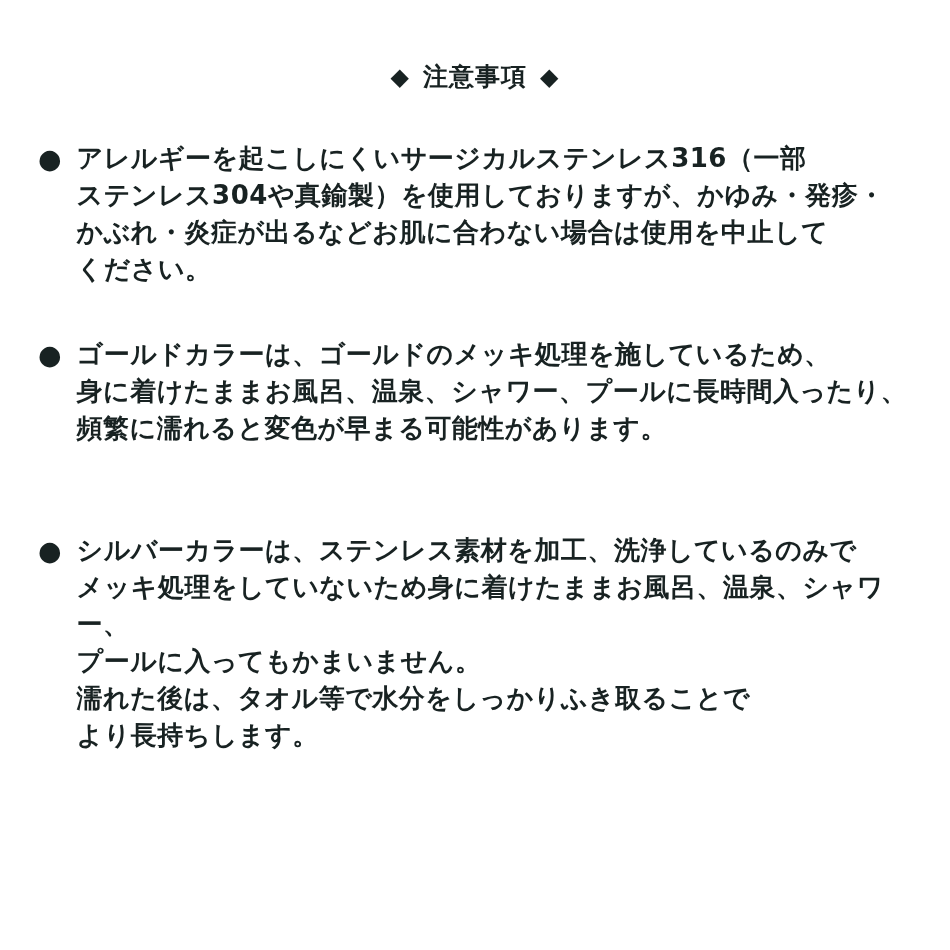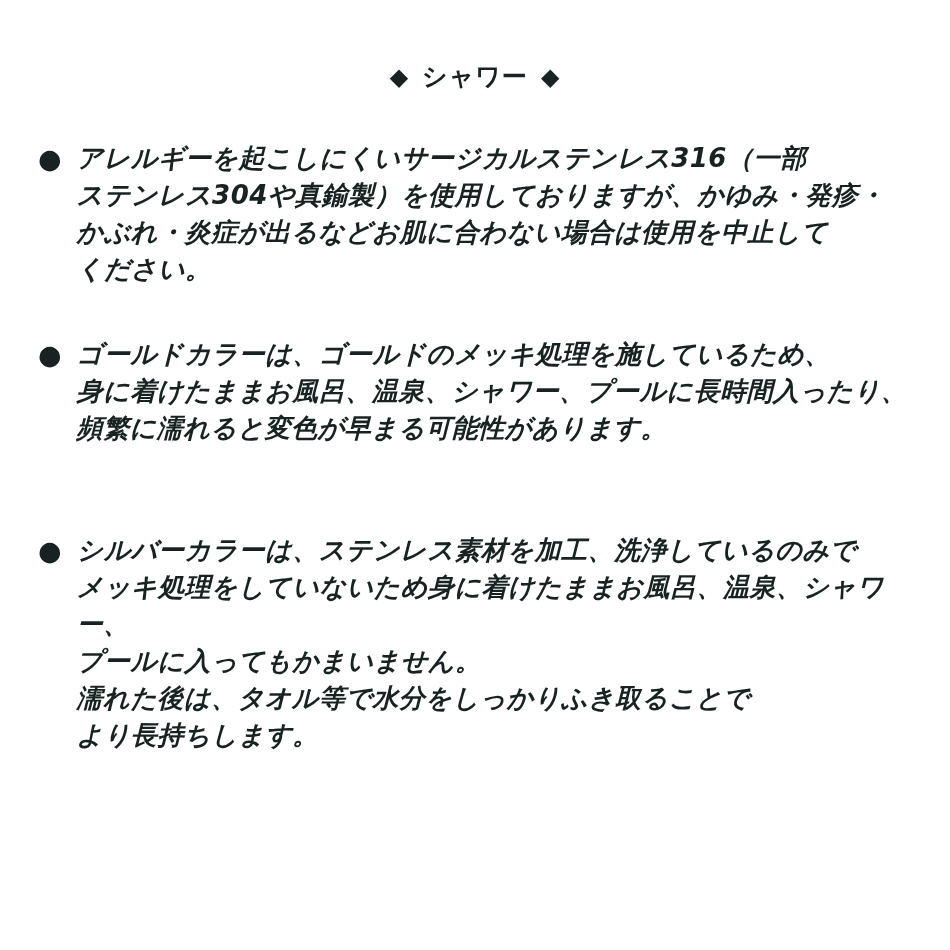--- a/index.html
+++ b/index.html
@@ -44,32 +44,31 @@
     line-height: 37px;
   }
   .note .bullet {
     flex: 0 0 auto;
     font-size: 27px;
     line-height: 37px;
   }
   .note .text {
     white-space: pre-line;
     letter-spacing: 0.5px;
-    font-style: italic;
   }
   .note-1 { top: 140px; }
   .note-2 { top: 336px; }
   .note-3 { top: 532px; }
 </style>
 </head>
 <body>
 
 <div class="title">
   <span class="diamond">◆</span>
-  <span>シャワー</span>
+  <span>注意事項</span>
   <span class="diamond">◆</span>
 </div>
 
 <div class="note note-1">
   <span class="bullet">●</span>
   <div class="text">アレルギーを起こしにくいサージカルステンレス316（一部
 ステンレス304や真鍮製）を使用しておりますが、かゆみ・発疹・
 かぶれ・炎症が出るなどお肌に合わない場合は使用を中止して
 ください。</div>
 </div>

